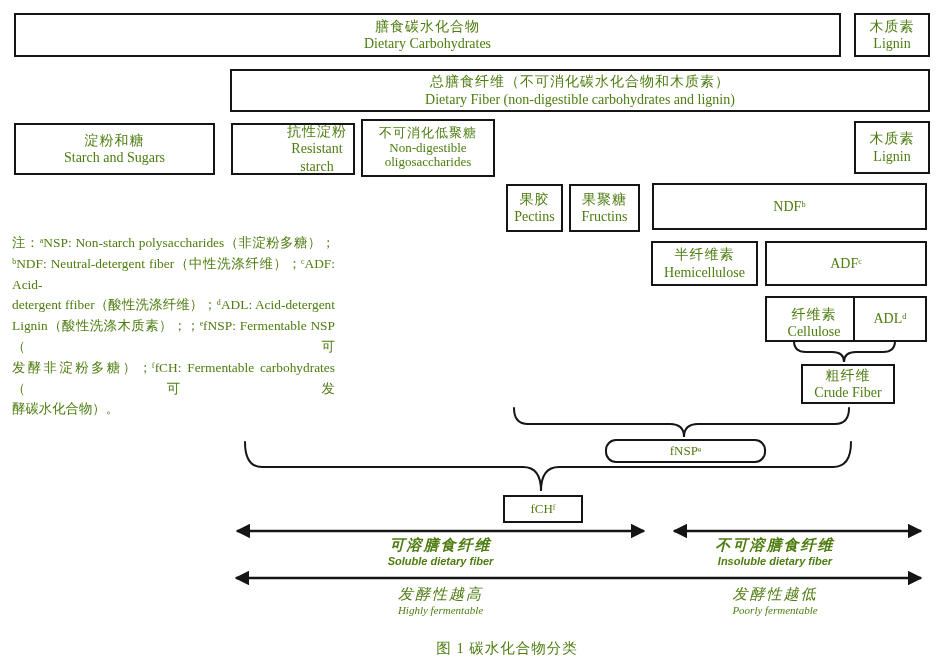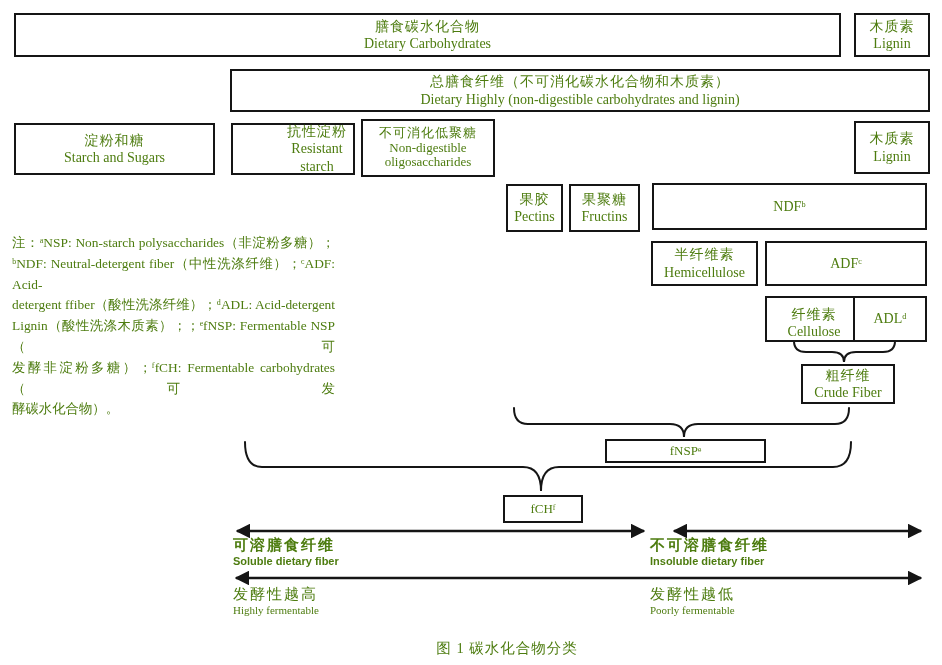--- a/index.html
+++ b/index.html
@@ -3,21 +3,21 @@
 <meta charset="utf-8">
 <style>
   html,body{margin:0;padding:0;background:#fff;}
   #page{position:relative;width:942px;height:665px;background:#ffffff;overflow:hidden;
         font-family:"Liberation Serif","DejaVu Serif","DejaVu Sans",serif;color:#4d7c0f;}
   .box{position:absolute;box-sizing:border-box;border:2px solid #151515;background:#fff;
        display:flex;flex-direction:column;align-items:center;justify-content:center;
        text-align:center;font-size:14px;line-height:1.22;}
   .box .zh{letter-spacing:1px;}
   .box.small{font-size:13px;}
-  .lbl{position:absolute;text-align:left;}
+  .lbl{position:absolute;text-align:center;font-style:italic;}
   .lbl .zh{display:block;font-size:15px;letter-spacing:2px;}
   .lbl .en{display:block;font-size:11px;}
   .boldlbl .zh,.boldlbl .en{font-weight:bold;font-family:"Liberation Sans","DejaVu Sans",sans-serif;}
   .svglayer{position:absolute;left:0;top:0;z-index:0;}
   .note{position:absolute;left:12px;top:233px;width:323px;font-size:13.4px;line-height:20.8px;}
   .note-line{text-align:justify;text-align-last:justify;white-space:normal;}
   .note-line.last{text-align-last:left;}
   .caption{position:absolute;left:0;top:639px;width:942px;text-align:center;
            font-size:14.5px;letter-spacing:1px;padding-left:36px;}
 </style>
@@ -49,21 +49,21 @@
     <span class="zh">膳食碳水化合物</span>
     <span class="en">Dietary Carbohydrates</span>
   </div>
   <div class="box" style="left:854px;top:13px;width:76px;height:44px;">
     <span class="zh">木质素</span>
     <span class="en">Lignin</span>
   </div>
 
   <div class="box" style="left:230px;top:69px;width:700px;height:43px;">
     <span class="zh">总膳食纤维（不可消化碳水化合物和木质素）</span>
-    <span class="en">Dietary Highly (non-digestible carbohydrates and lignin)</span>
+    <span class="en">Dietary Fiber (non-digestible carbohydrates and lignin)</span>
   </div>
 
   <div class="box" style="left:14px;top:123px;width:201px;height:52px;">
     <span class="zh">淀粉和糖</span>
     <span class="en">Starch and Sugars</span>
   </div>
   <div class="box" style="left:231px;top:123px;width:124px;height:52px;padding-left:48px;">
     <span class="zh">抗性淀粉</span>
     <span class="en">Resistant starch</span>
   </div>
@@ -101,21 +101,21 @@
     <span class="en">Cellulose</span>
   </div>
   <div class="box" style="left:853px;top:296px;width:74px;height:46px;">
     <span>ADLᵈ</span>
   </div>
 
   <div class="box" style="left:801px;top:364px;width:94px;height:40px;">
     <span class="zh">粗纤维</span>
     <span class="en">Crude Fiber</span>
   </div>
-  <div class="box small" style="left:605px;top:439px;width:161px;height:24px;">
+  <div class="box small" style="left:605px;top:439px;width:161px;height:24px;border-radius:11px;">
     <span>fNSPᵉ</span>
   </div>
   <div class="box small" style="left:503px;top:495px;width:80px;height:28px;">
     <span>fCHᶠ</span>
   </div>
 
   <div class="note">
     <div class="note-line">注：ᵃNSP: Non-starch polysaccharides（非淀粉多糖）；</div>
     <div class="note-line">ᵇNDF: Neutral-detergent fiber（中性洗涤纤维）；ᶜADF: Acid-</div>
     <div class="note-line">detergent ffiber（酸性洗涤纤维）；ᵈADL: Acid-detergent</div>

